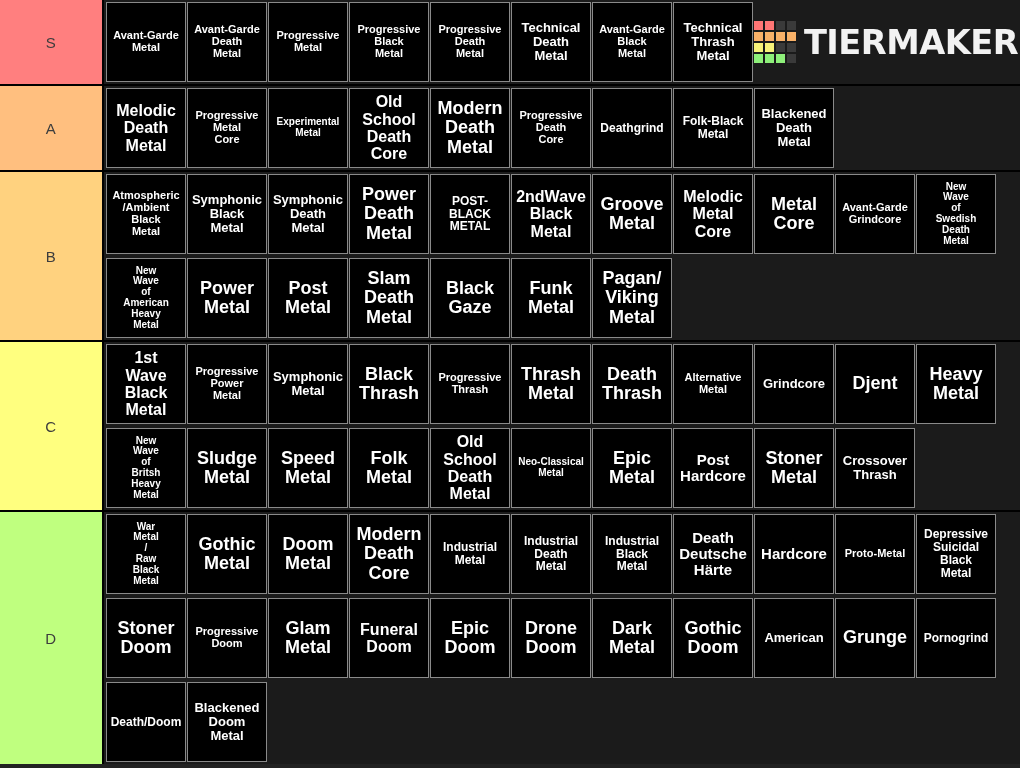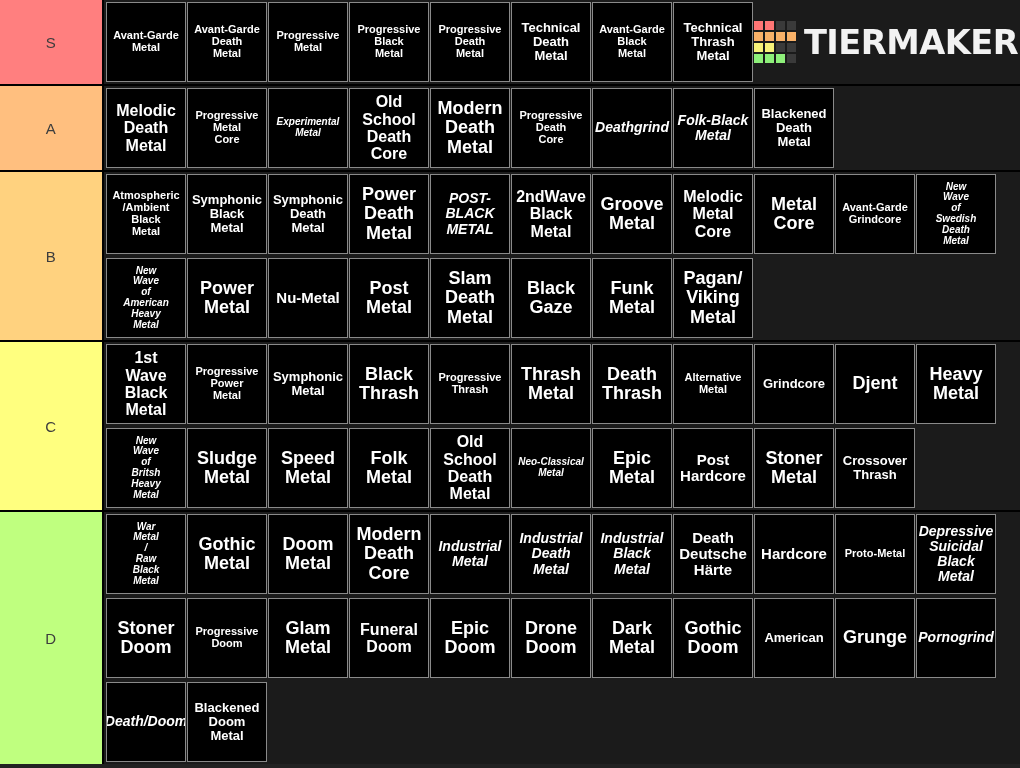--- a/index.html
+++ b/index.html
@@ -79,23 +79,23 @@
     padding: 1px;
     text-shadow: 1px 1px 1px #000, -1px 1px 1px #000, 1px -1px 1px #000, -1px -1px 1px #000;
     font-family: "Liberation Sans", sans-serif;
   }
 
   
   .fs-18 { font-size: 18px; }
   .fs-16 { font-size: 16px; }
   .fs-15 { font-size: 15px; }
   .fs-13 { font-size: 13px; }
-  .fs-12 { font-size: 14px; font-style: italic; }
+  .fs-12 { font-size: 12px; }
   .fs-11 { font-size: 11px; }
-  .fs-10 { font-size: 10px; font-style: italic; }
+  .fs-10 { font-size: 10px; }
 
   .item span { display: block; width: 100%; }
 
   
   .logo-wrap {
     margin-left: auto;
     display: flex;
     align-items: center;
     gap: 10px;
     padding-right: 18px;
@@ -366,25 +366,20 @@
               <span>Heavy</span>
               <span>Metal</span>
             </div>
           </div>
           <div class="item fs-18" title="Power Metal">
             <div>
               <span>Power</span>
               <span>Metal</span>
             </div>
           </div>
-          <div class="item fs-15" title="Nu-Metal">
-            <div>
-              <span>Nu-Metal</span>
-            </div>
-          </div>
           <div class="item fs-18" title="Post Metal">
             <div>
               <span>Post</span>
               <span>Metal</span>
             </div>
           </div>
           <div class="item fs-18" title="Slam Death Metal">
             <div>
               <span>Slam</span>
               <span>Death</span>

